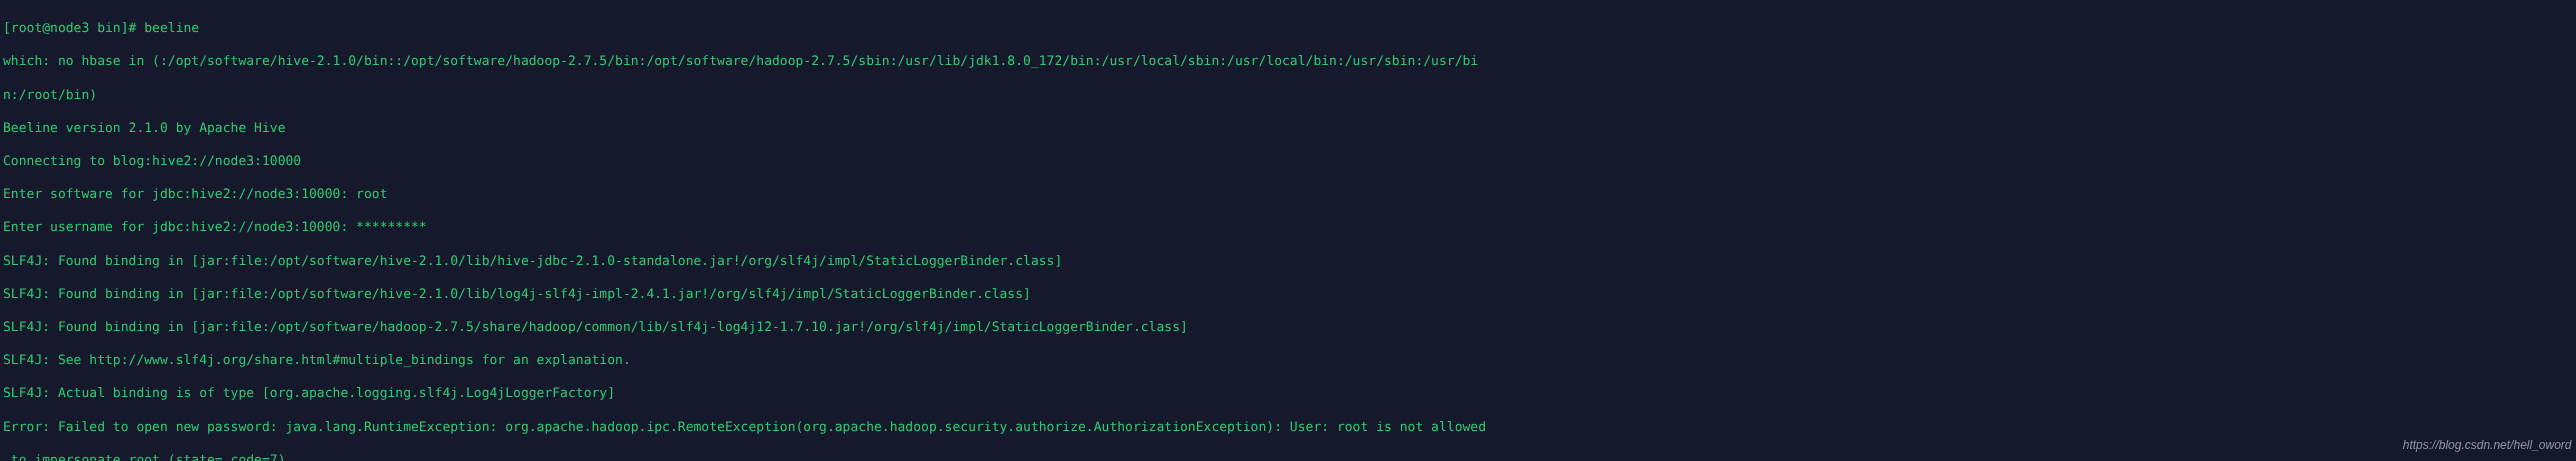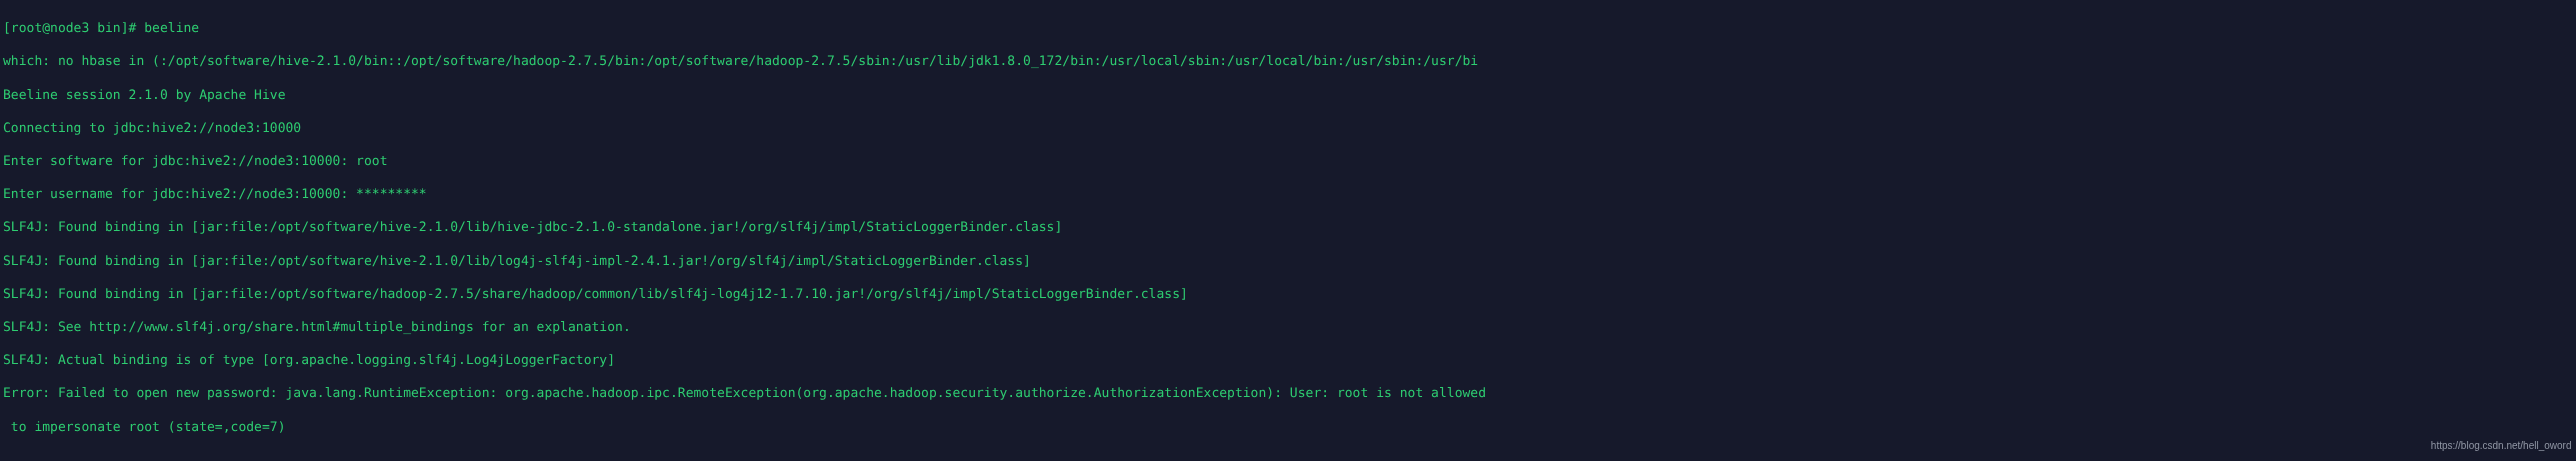--- a/index.html
+++ b/index.html
@@ -34,36 +34,38 @@
     text-rendering: geometricPrecision;
     margin-top: 20px;
     -webkit-font-smoothing: antialiased;
   }
   .watermark {
     position: absolute;
     right: 4.5px;
     bottom: 11.3px;
     color: #9aa0ae;
     font-family: "Liberation Sans", "DejaVu Sans", sans-serif;
-    font-size: 10px;
+    font-size: 12px;
     line-height: 9.8px;
     white-space: pre;
     opacity: 0.92;
+    font-style: italic;
   }
 </style>
 </head>
 <body>
 
 <div id="terminal">
 
   <div>
     <span class="term-line">[root@node3 bin]# beeline</span>
     <span class="term-line">which: no hbase in (:/opt/software/hive-2.1.0/bin::/opt/software/hadoop-2.7.5/bin:/opt/software/hadoop-2.7.5/sbin:/usr/lib/jdk1.8.0_172/bin:/usr/local/sbin:/usr/local/bin:/usr/sbin:/usr/bi</span>
-    <span class="term-line">Beeline session 2.1.0 by Apache Hive</span>
-    <span class="term-line">Connecting to jdbc:hive2://node3:10000</span>
+    <span class="term-line">n:/root/bin)</span>
+    <span class="term-line">Beeline version 2.1.0 by Apache Hive</span>
+    <span class="term-line">Connecting to blog:hive2://node3:10000</span>
     <span class="term-line">Enter software for jdbc:hive2://node3:10000: root</span>
     <span class="term-line">Enter username for jdbc:hive2://node3:10000: *********</span>
     <span class="term-line">SLF4J: Found binding in [jar:file:/opt/software/hive-2.1.0/lib/hive-jdbc-2.1.0-standalone.jar!/org/slf4j/impl/StaticLoggerBinder.class]</span>
     <span class="term-line">SLF4J: Found binding in [jar:file:/opt/software/hive-2.1.0/lib/log4j-slf4j-impl-2.4.1.jar!/org/slf4j/impl/StaticLoggerBinder.class]</span>
     <span class="term-line">SLF4J: Found binding in [jar:file:/opt/software/hadoop-2.7.5/share/hadoop/common/lib/slf4j-log4j12-1.7.10.jar!/org/slf4j/impl/StaticLoggerBinder.class]</span>
     <span class="term-line">SLF4J: See http://www.slf4j.org/share.html#multiple_bindings for an explanation.</span>
     <span class="term-line">SLF4J: Actual binding is of type [org.apache.logging.slf4j.Log4jLoggerFactory]</span>
     <span class="term-line">Error: Failed to open new password: java.lang.RuntimeException: org.apache.hadoop.ipc.RemoteException(org.apache.hadoop.security.authorize.AuthorizationException): User: root is not allowed</span>
     <span class="term-line"> to impersonate root (state=,code=7)</span>
   </div>

